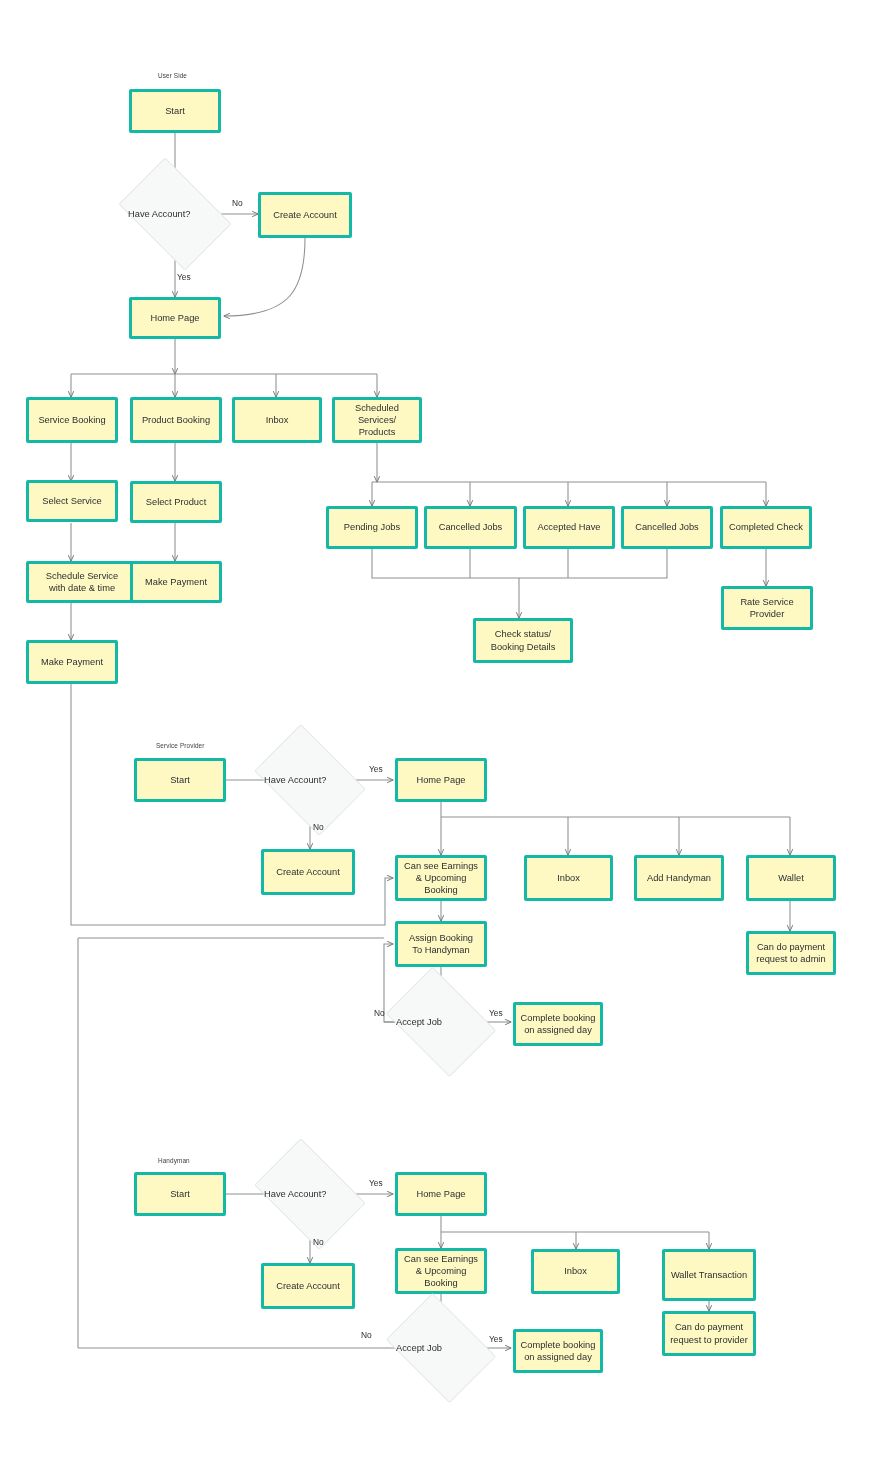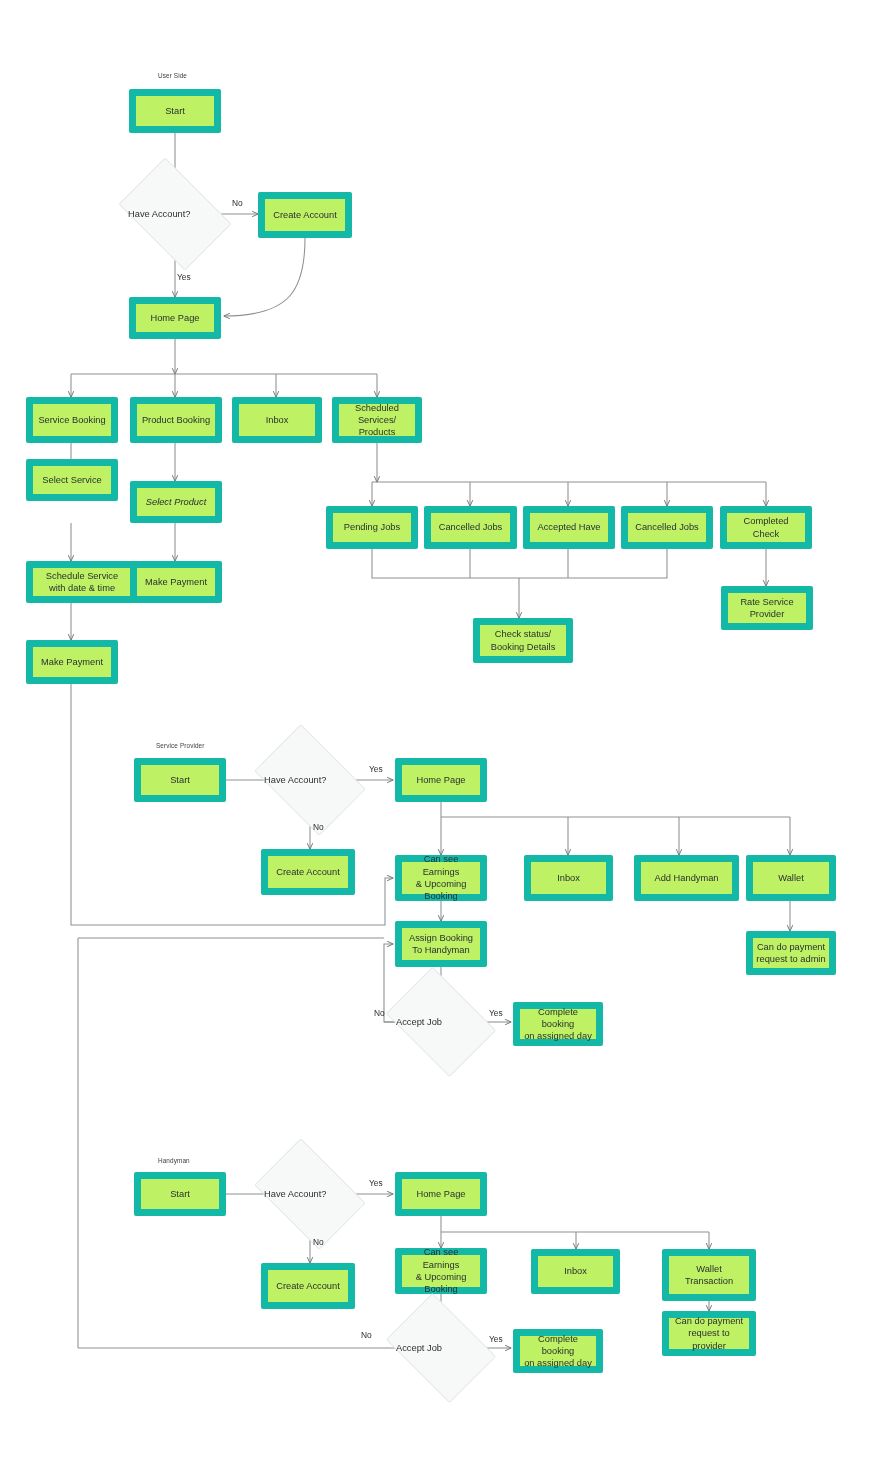--- a/index.html
+++ b/index.html
@@ -1,19 +1,19 @@
 <!DOCTYPE html>
 <html><head>
 <meta charset="utf-8">
 <style>
   html,body{margin:0;padding:0;background:#ffffff;}
   body{width:875px;height:1458px;position:relative;overflow:hidden;
        font-family:"Liberation Sans","DejaVu Sans",sans-serif;}
   #canvas{position:absolute;left:0;top:0;width:875px;height:1458px;}
-  .node{position:absolute;background:#bef264;border:7px solid #14b8a6;
+  .node{position:absolute;background:#fef9c3;border:3px solid #14b8a6;
         border-radius:2px;display:flex;align-items:center;justify-content:center;
         text-align:center;color:#2b2f31;font-size:9.3px;line-height:1.32;
         box-sizing:border-box;padding:2px 3px;}
   .diamond{position:absolute;display:flex;align-items:center;}
   .diamond .dshape{position:absolute;left:0;top:0;width:100%;height:100%;
         background:#f7f8f8;border:1px solid #e6e8e8;
         transform:rotate(45deg);box-sizing:border-box;border-radius:2px;}
   .diamond .dlabel{position:relative;z-index:2;font-size:9.3px;color:#2b2f31;
         white-space:nowrap;}
   .swimlabel{position:absolute;font-size:6.4px;color:#3a3f42;letter-spacing:.1px;}
@@ -111,22 +111,22 @@
 <div class="edgelabel" style="left:177px;top:272px;">Yes</div>
 <div class="node" style="left:129px;top:297px;width:92px;height:42px;">Home Page</div>
 
 <div class="node" style="left:26px;top:397px;width:92px;height:46px;">Service Booking</div>
 <div class="node" style="left:130px;top:397px;width:92px;height:46px;">Product Booking</div>
 <div class="node" style="left:232px;top:397px;width:90px;height:46px;">Inbox</div>
 <div class="node" style="left:332px;top:397px;width:90px;height:46px;white-space:pre-line;">Scheduled
 Services/
 Products</div>
 
-<div class="node" style="left:26px;top:459px;width:92px;height:42px;">Select Service</div>
-<div class="node" style="left:130px;top:481px;width:92px;height:42px;font-style:italic;">Select Product</div>
+<div class="node" style="left:26px;top:480px;width:92px;height:42px;">Select Service</div>
+<div class="node" style="left:130px;top:481px;width:92px;height:42px;">Select Product</div>
 
 <div class="node" style="left:26px;top:561px;width:112px;height:42px;white-space:pre-line;">Schedule Service
 with date &amp; time</div>
 <div class="node" style="left:130px;top:561px;width:92px;height:42px;">Make Payment</div>
 
 <div class="node" style="left:26px;top:640px;width:92px;height:44px;">Make Payment</div>
 
 <div class="node" style="left:326px;top:506px;width:92px;height:43px;">Pending Jobs</div>
 <div class="node" style="left:424px;top:506px;width:93px;height:43px;">Cancelled Jobs</div>
 <div class="node" style="left:523px;top:506px;width:92px;height:43px;">Accepted Have</div>
@@ -150,21 +150,21 @@
 <div class="edgelabel" style="left:369px;top:764px;">Yes</div>
 <div class="node" style="left:395px;top:758px;width:92px;height:44px;">Home Page</div>
 
 <div class="edgelabel" style="left:313px;top:822px;">No</div>
 <div class="node" style="left:261px;top:849px;width:94px;height:46px;">Create Account</div>
 
 <div class="node" style="left:395px;top:855px;width:92px;height:46px;white-space:pre-line;">Can see Earnings
 &amp; Upcoming
 Booking</div>
 <div class="node" style="left:524px;top:855px;width:89px;height:46px;">Inbox</div>
-<div class="node" style="left:634px;top:855px;width:105px;height:46px;">Add Handyman</div>
+<div class="node" style="left:634px;top:855px;width:90px;height:46px;">Add Handyman</div>
 <div class="node" style="left:746px;top:855px;width:90px;height:46px;">Wallet</div>
 
 <div class="node" style="left:746px;top:931px;width:90px;height:44px;white-space:pre-line;">Can do payment
 request to admin</div>
 
 <div class="node" style="left:395px;top:921px;width:92px;height:46px;white-space:pre-line;">Assign Booking
 To Handyman</div>
 
 <div class="diamond" style="left:396px;top:989px;width:90px;height:66px;">
   <div class="dshape"></div>

